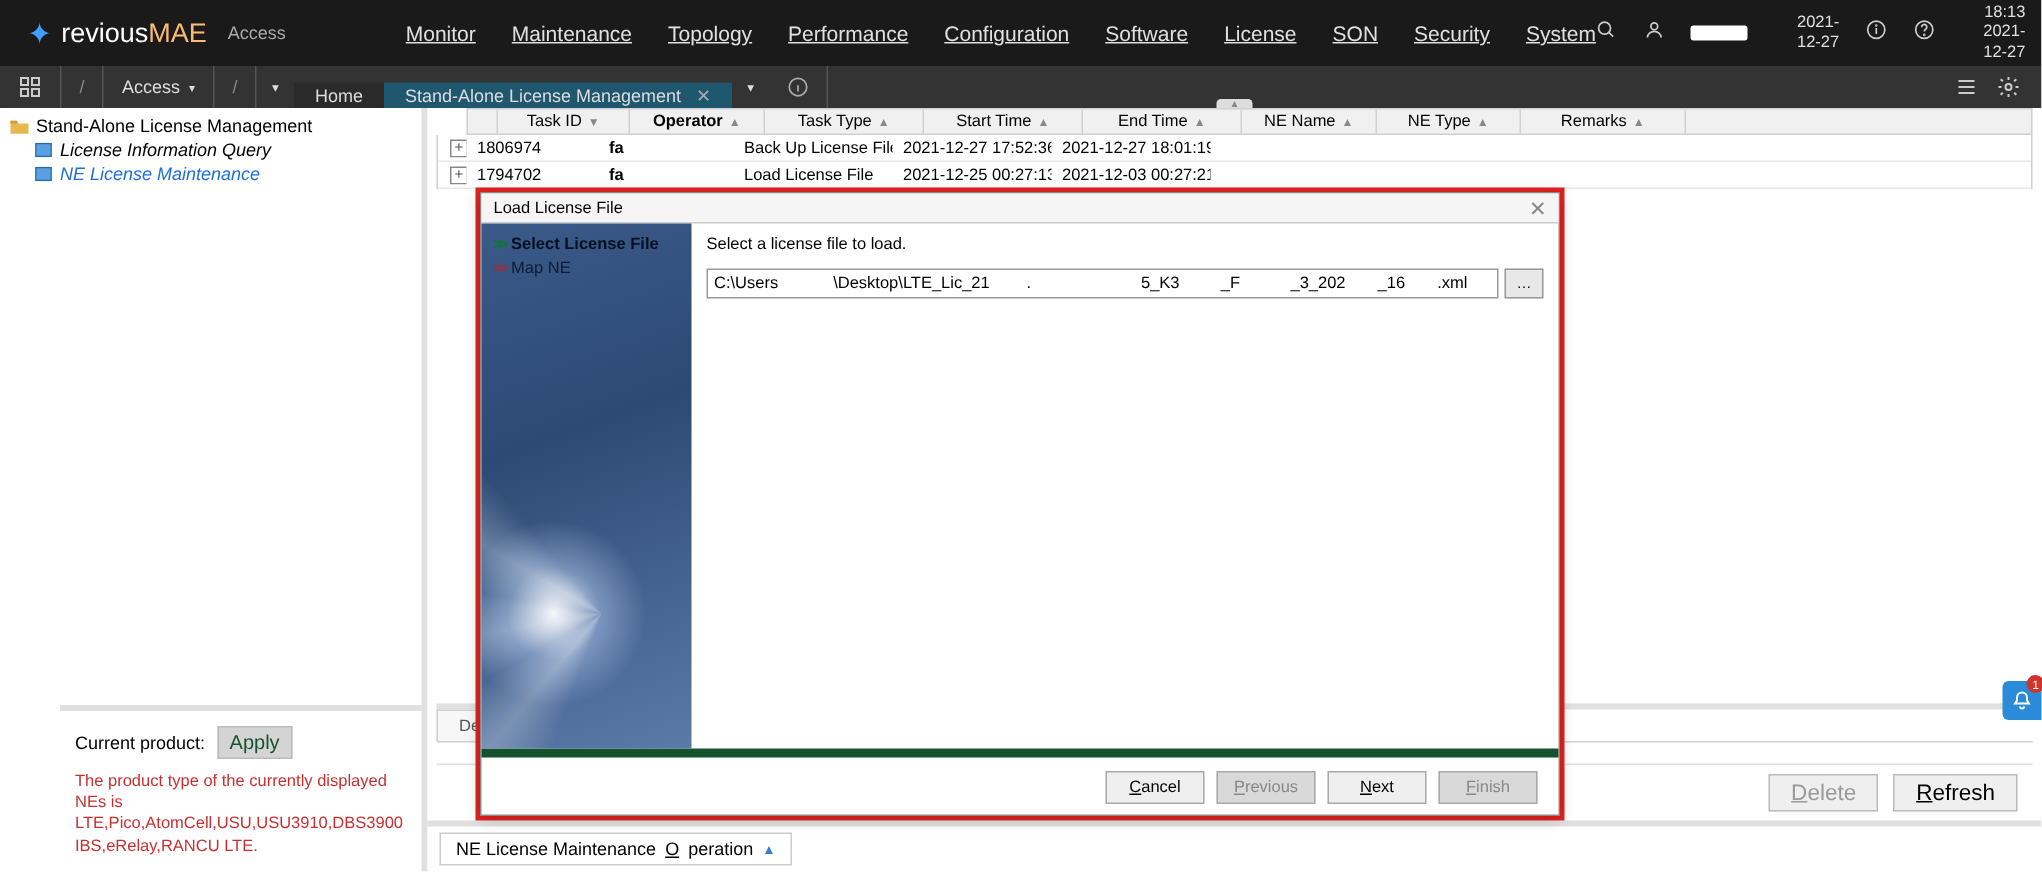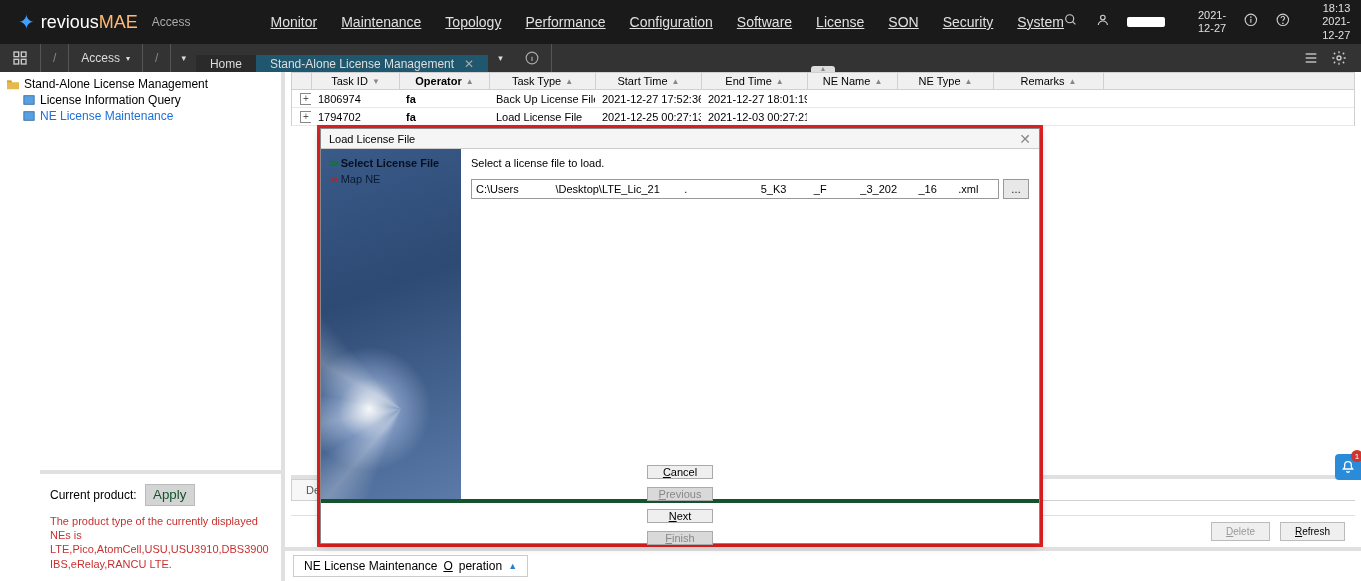--- a/index.html
+++ b/index.html
@@ -28,54 +28,54 @@
 .tabbar .tab.home { background: #2a2a2a; }
 .tabbar .tab.active { background: #1f576e; }
 .tabbar .xbtn { color: #aaa; font-size: 12px; cursor: pointer; }
 .tabbar-r { margin-left: auto; display: flex; align-items: center; gap: 12px; padding-right: 14px; }
 
 
 .main { display: flex; height: calc(581px - 44px - 28px); }
 .sidebar { width: 285px; border-right: 4px solid #e0e0e0; display: flex; flex-direction: column; }
 .tree { flex: 1; padding: 4px 6px; font-size: 12px; overflow: hidden; }
 .tree-item { display: flex; align-items: center; gap: 4px; padding: 1px 0; cursor: pointer; }
-.tree-item.child { padding-left: 16px; }
+.tree-item.child { padding-left: 16px; font-style: italic; }
 .tree-item.link a { color: #1e6fd8; text-decoration: none; }
 .tree-icon { width: 14px; height: 12px; }
 .filter-panel { border-top: 4px solid #e0e0e0; padding: 10px; font-size: 12px; margin-left: 40px; }
 .fp-row { display: flex; align-items: center; gap: 8px; }
 .fp-row select { flex: 1; height: 22px; font-size: 11px; }
 .apply-btn { width: 50px; height: 22px; background: #d4d4d4; border: 1px solid #bbb; color: #14532d; }
 .fp-note { color: #c83030; margin-top: 8px; line-height: 1.3; font-size: 11px; }
 
 .content { flex: 1; position: relative; background: #fff; display:flex; flex-direction:column; }
 .content-inner { padding: 0 6px; display:flex; flex-direction:column; flex: 1; min-height: 0; }
 
 
 .tbl-head, .tbl-row { display: flex; font-size: 11px; align-items: center; }
-.tbl-head { background: #f0f0f0; border: 1px solid #d0d0d0; height: 18px; }
+.tbl-head { background: #f0f0f0; border: 1px solid #d0d0d0; height: 18px; margin-left: 20px; }
 .tbl-head .cell { border-right: 1px solid #d0d0d0; padding: 0 6px; display: flex; align-items: center; justify-content: center; gap: 4px; height: 100%; position: relative; }
 .sort-arr { font-size: 8px; color: #888; }
 .tbl-row { height: 18px; border-bottom: 1px solid #e8e8e8; }
 .tbl-row .cell { padding: 0 6px; border-right: 1px solid transparent; overflow: hidden; white-space: nowrap; }
 .expand-box { width: 12px; height: 12px; border: 1px solid #888; display: inline-flex; align-items: center; justify-content: center; font-size: 10px; line-height: 1; color: #555; margin-left: 2px; cursor:pointer; }
 .c0 { width: 20px; justify-content:center; } .c1 { width: 88px; } .c2 { width: 90px; font-weight: bold; } .c3 { width: 106px; } .c4 { width: 106px; } .c5 { width: 106px; } .c6 { width: 90px; } .c7 { width: 96px; } .c8 { width: 110px; }
 .tbl-body { border-left:1px solid #d0d0d0; border-right:1px solid #d0d0d0; background:#fff; }
 .tbl-wrap { position:relative; }
 .splitter-handle { position:absolute; left:50%; transform:translateX(-50%); top:-6px; width:24px; height:6px; background:#ddd; border-radius:3px 3px 0 0; font-size:8px; text-align:center; line-height:6px; color:#888; }
 .tbl-spacer { flex: 1 1 auto; }
 .tbl-divider { height: 4px; background:#e0e0e0; }
 
 
 .detail-tab { display:flex; border-bottom:1px solid #d0d0d0; height:22px; }
 .detail-tab span { display:flex; align-items:center; padding:0 14px; border:1px solid #d0d0d0; border-bottom:none; background:#f7f7f7; font-size:11px; color:#555; cursor:pointer; }
 
 
 .bottom-actions { display:flex; justify-content:flex-end; gap:10px; padding:6px 10px; border-top:1px solid #e0e0e0; }
-.bottom-actions button { padding:3px 14px; font-size:10px; border:1px solid #bbb; background:#efefef; cursor:pointer; }
+.bottom-actions button { padding:3px 14px; font-size:15px; border:1px solid #bbb; background:#efefef; cursor:pointer; }
 .bottom-actions button.disabled { color:#999; }
 .op-bar { border-top: 4px solid #e0e0e0; padding: 4px 8px; }
 .op-menu { display:inline-flex; align-items:center; gap:6px; border:1px solid #ccc; padding:3px 10px; font-size:12px; background:#fff; cursor:pointer; }
 .op-menu .tri { color:#2a7fcf; font-size:9px; }
 
 
 .fab { position:absolute; right:0; top:454px; width:26px; height:26px; background:#2a8cd8; border-radius:4px 0 0 4px; color:#fff; display:flex; align-items:center; justify-content:center; }
 .fab-badge { position:absolute; top:-4px; right:-2px; width:12px; height:12px; background:#d0342c; border-radius:50%; font-size:8px; display:flex; align-items:center; justify-content:center; }
 
 
@@ -92,21 +92,21 @@
 .wiz-side::after { content:""; position:absolute; left:-20px; bottom:-10px; width:200px; height:200px; background:conic-gradient(from 200deg at 50% 50%, transparent 0deg, rgba(255,255,255,0.25) 20deg, transparent 40deg, rgba(255,255,255,0.2) 60deg, transparent 80deg, rgba(255,255,255,0.25) 100deg, transparent 120deg); }
 .wiz-step { display:flex; align-items:center; gap:4px; font-size:11px; color:#0a1a33; position:relative; z-index:2; padding:2px 0;}
 .wiz-step.active { font-weight:bold; color:#061020;}
 .wiz-step .chev { color:#c02020; font-size:10px; letter-spacing:-2px; }
 .wiz-step.active .chev { color:#0a7a2a; }
 .wiz-main { flex:1; padding:8px 10px; font-size:11px; }
 .wiz-prompt { margin-bottom:8px; height:14px; }
 .file-row { display:flex; align-items:flex-start; gap:4px; }
 .file-row input { flex:1; height:20px; font-size:11px; padding:0 4px; border:1px solid #999; }
 .browse-btn { width:26px; height:20px; border:1px solid #999; background:#e8e8e8; font-size:10px; cursor:pointer; display:flex; align-items:center; justify-content:center;}
-.dlg-foot { height:46px; display:flex; align-items:center; justify-content:flex-end; padding:0 14px; gap:8px; border-top:4px solid #14532d;flex-direction:column; }
+.dlg-foot { height:46px; display:flex; align-items:center; justify-content:flex-end; padding:0 14px; gap:8px; border-top:6px solid #14532d; }
 .dlg-foot button { width:66px; height:22px; font-size:11px; border:1px solid #aaa; background:#efefef; cursor:pointer; }
 .dlg-foot button.disabled { background:#d9d9d9; color:#888; }
 .dlg-foot button .ul { text-decoration:underline; }
 svg { display:block; }
 </style>
 </head>
 <body>
 
 <div class="hdr">
   <div class="logo-wrap">

